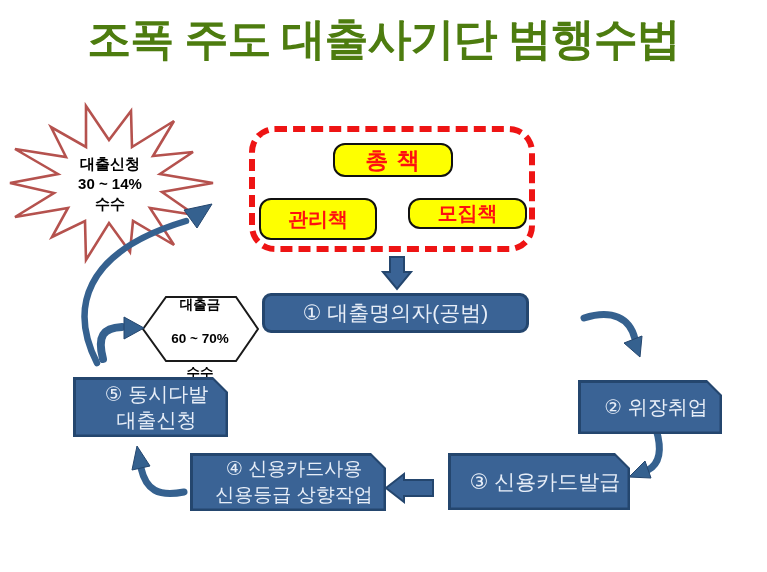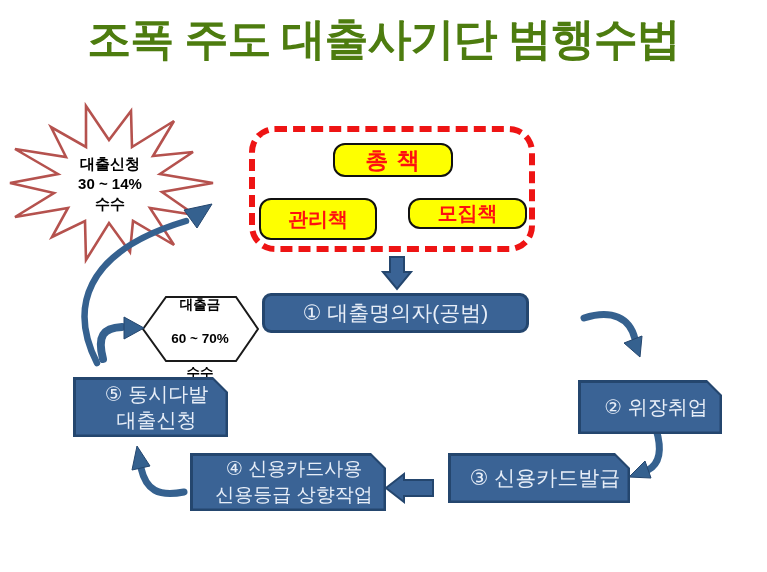--- a/index.html
+++ b/index.html
@@ -50,21 +50,21 @@
   
   .snip{clip-path:polygon(0 0, calc(100% - 15px) 0, 100% 15px, 100% 100%, 0 100%);padding-left:12px;}
   .snip-outer{background:var(--box-border);}
   .snip-inner{
     position:absolute;left:2.5px;top:2.5px;right:2.5px;bottom:2.5px;
     background:var(--box-fill);color:var(--box-text);
     display:flex;flex-direction:column;align-items:center;justify-content:center;text-align:center;
     clip-path:polygon(0 0, calc(100% - 13px) 0, 100% 13px, 100% 100%, 0 100%);
   }
   .step2{left:578px;top:380px;width:132px;height:54px;font-size:20px;}
-  .step3{left:448px;top:453px;width:170px;height:50px;font-size:21px;}
+  .step3{left:448px;top:453px;width:170px;height:57px;font-size:21px;}
   .step4{left:190px;top:453px;width:184px;height:58px;font-size:19px;line-height:1.35;}
   .step5{left:73px;top:377px;width:143px;height:60px;font-size:20px;line-height:1.3;}
   
   .hex-text{
     left:150px;top:311px;width:100px;height:56px;
     display:flex;flex-direction:column;align-items:center;justify-content:center;
     font-weight:700;font-size:13.5px;color:#000;line-height:1.35;text-align:center;gap:16px;
   }
 </style>
 </head>

